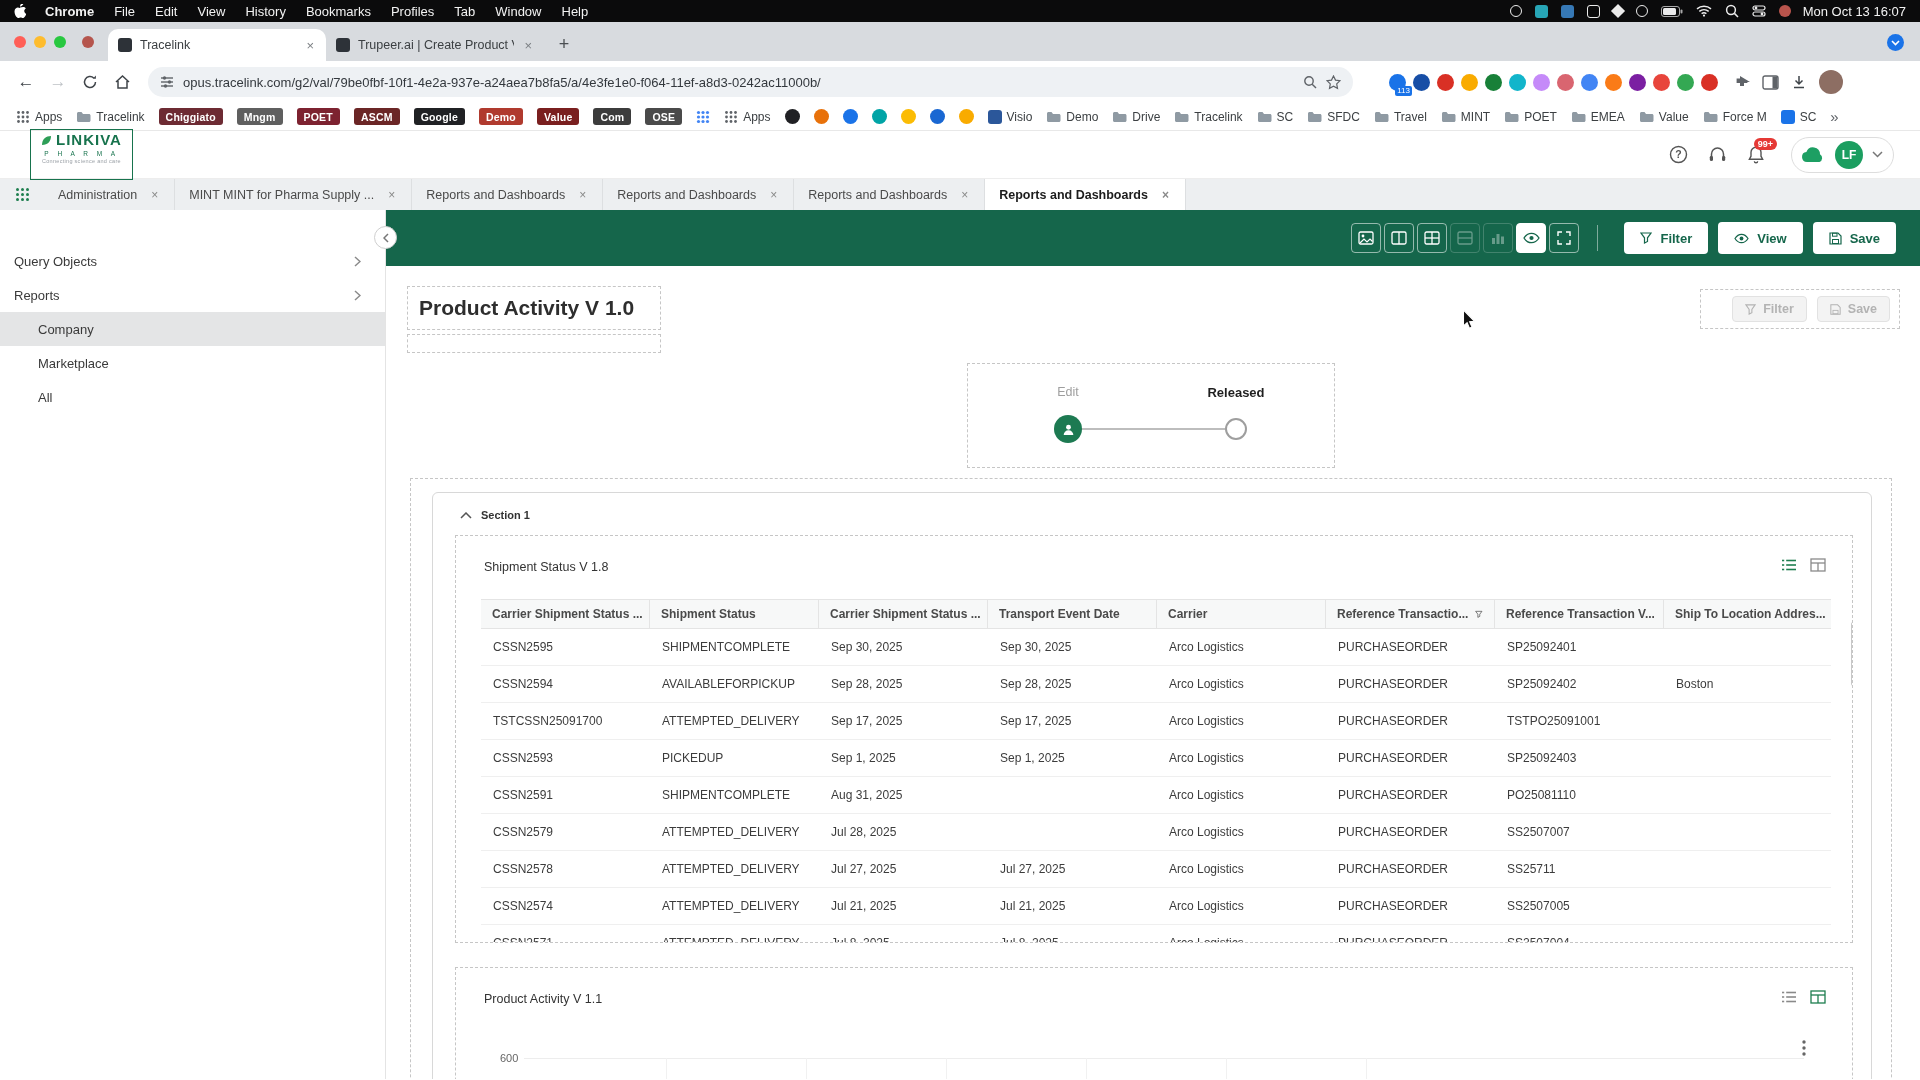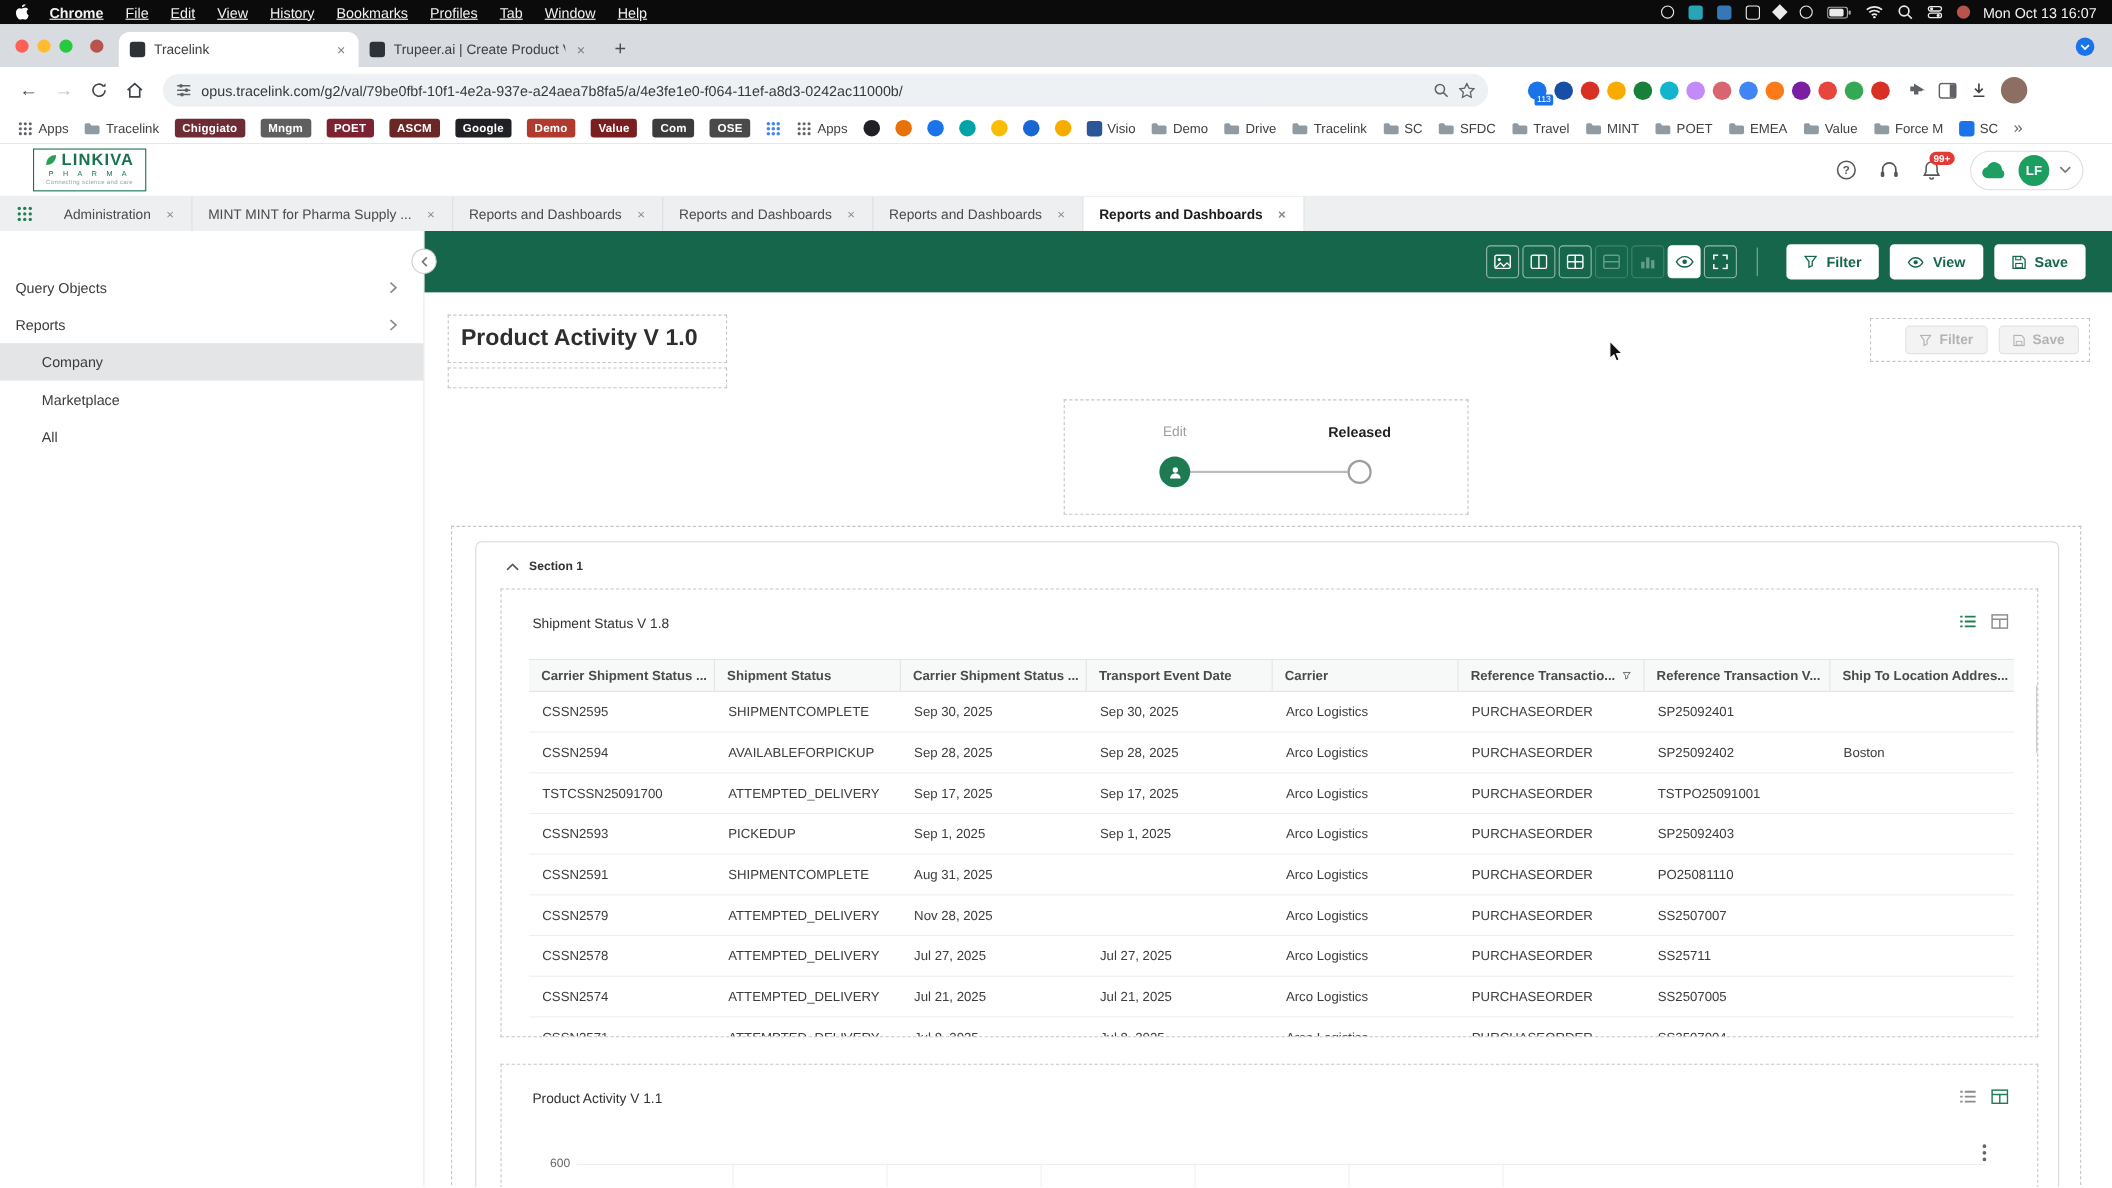--- a/index.html
+++ b/index.html
@@ -3,21 +3,21 @@
 <meta charset="utf-8">
 <style>
   * { margin:0; padding:0; box-sizing:border-box; }
   html,body { width:1920px; height:1080px; overflow:hidden; background:#fff;
               font-family:"Liberation Sans", sans-serif; }
 
   
   .menubar { height:22px; background:#0b0b0c; color:#f2f2f2; display:flex; align-items:center;
              padding:0 14px; font-size:13px; }
   .apple { width:13px; height:15px; margin-right:18px; display:flex; align-items:center; }
-  .mitem { margin-right:20px; white-space:nowrap;text-decoration:underline; }
+  .mitem { margin-right:20px; white-space:nowrap; }
   .mitem.app { font-weight:700; }
   .mb-spacer { flex:1; }
   .status { display:flex; align-items:center; gap:13px; margin-right:12px; }
   .st { display:inline-block; opacity:.92; }
   .st-circle { width:12px; height:12px; border:1.4px solid #fff; border-radius:50%; }
   .st-sq { width:13px; height:13px; border-radius:3px; }
   .st-sq.outline { border:1.4px solid #fff; }
   .st-diamond { width:10px; height:10px; background:#fff; transform:rotate(45deg); }
   .st-dotred { width:12px; height:12px; border-radius:50%; background:#c95b52; }
   .clock { font-size:13px; white-space:nowrap; }
@@ -69,21 +69,21 @@
   .ic-dot { width:15px; height:15px; border-radius:50%; background:var(--c,#888); }
   .ic-site { width:14px; height:14px; border-radius:3px; background:var(--c,#888); }
   .bm[data-type="chip"] .bm-label { background:var(--c,#444); color:#fff; font-size:10.5px; font-weight:700;
                                     padding:2.5px 7px; border-radius:3px; letter-spacing:.2px; }
   .bm[data-type="more"] .bm-label { font-size:15px; color:#5f6368; }
   .bm-label:empty { display:none; }
 
   
   .app-header { height:48px; background:#fff; display:flex; align-items:center;
                 padding:0 26px 0 30px; border-bottom:1px solid #ededed; }
-  .logo-box { border:1.5px solid #17734d; padding:2px 10px 4px; display:flex; flex-direction:column;
+  .logo-box { border:1.5px solid #17734d; padding:2px 10px 15px; display:flex; flex-direction:column;
               align-items:center; line-height:1.1; }
   .logo-row { display:flex; align-items:center; gap:4px; }
   .logo-name { color:#17734d; font-weight:800; font-size:15px; letter-spacing:1px; }
   .logo-sub { color:#17734d; font-size:6.5px; letter-spacing:3.5px; margin-top:1px; }
   .logo-tag { color:#9aa0a6; font-size:5.5px; margin-top:1px; letter-spacing:.3px; }
   .ah-spacer { flex:1; }
   .ah-icons { display:flex; align-items:center; gap:20px; }
   .bell-wrap { position:relative; }
   .bell-badge { position:absolute; top:-7px; right:-12px; background:#e53935; color:#fff; font-size:9px;
                 font-weight:700; padding:1px 4px; border-radius:8px; }
@@ -986,21 +986,21 @@
                   <span class="td"></span>
                   <span class="td">Arco Logistics</span>
                   <span class="td">PURCHASEORDER</span>
                   <span class="td">PO25081110</span>
                   <span class="td"></span>
                 </div>
 
                 <div class="trow">
                   <span class="td">CSSN2579</span>
                   <span class="td">ATTEMPTED_DELIVERY</span>
-                  <span class="td">Nov 28, 2025</span>
+                  <span class="td">Jul 28, 2025</span>
                   <span class="td"></span>
                   <span class="td">Arco Logistics</span>
                   <span class="td">PURCHASEORDER</span>
                   <span class="td">SS2507007</span>
                   <span class="td"></span>
                 </div>
 
                 <div class="trow">
                   <span class="td">CSSN2578</span>
                   <span class="td">ATTEMPTED_DELIVERY</span>

